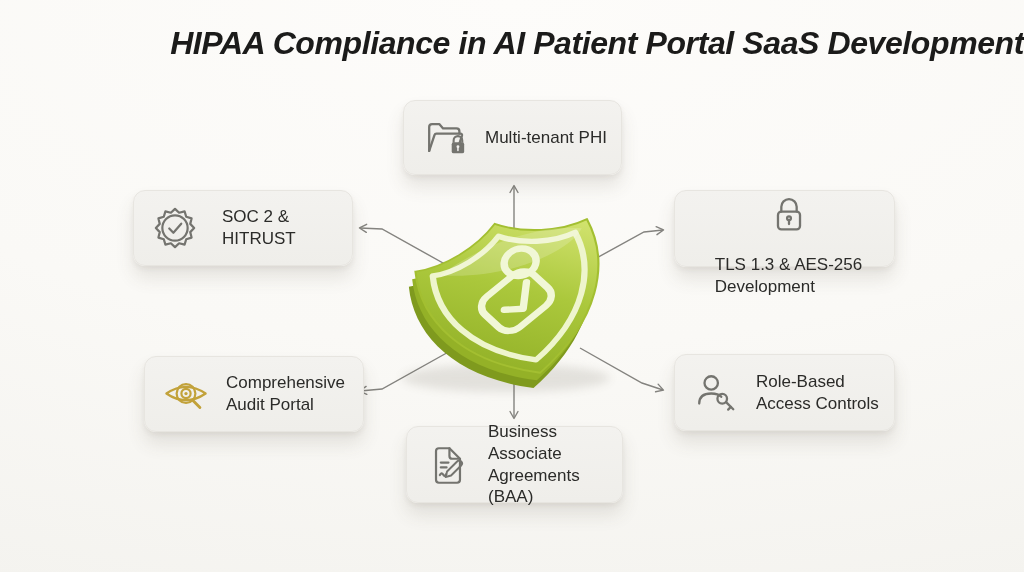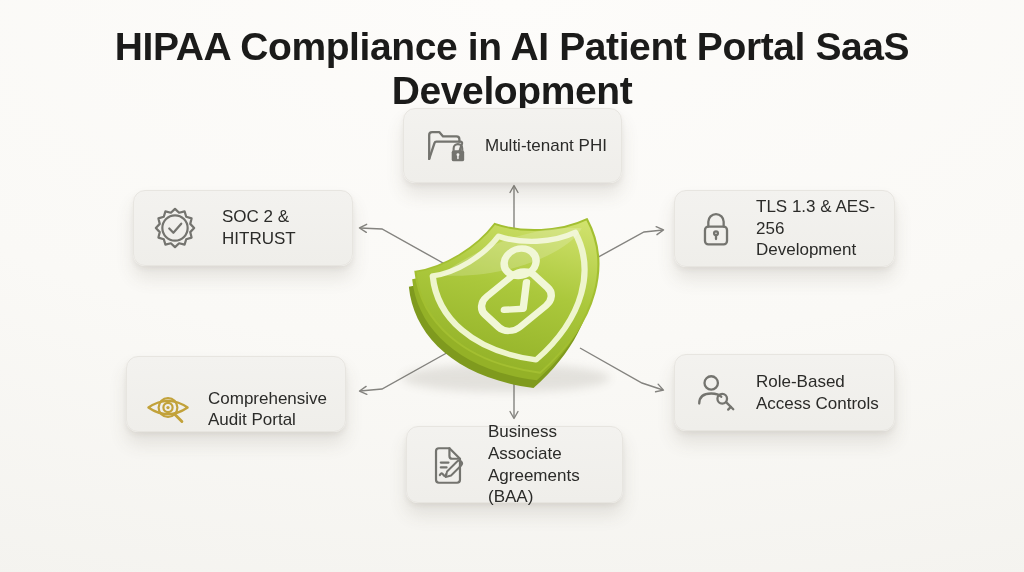--- a/index.html
+++ b/index.html
@@ -9,25 +9,26 @@
     background: #fbfaf7;
   }
   .stage {
     position: relative;
     width: 1024px; height: 572px;
     background: radial-gradient(130% 110% at 50% 0%, #fdfcfa 0%, #faf9f6 55%, #f4f3ef 100%);
   }
   .title {
     position: absolute;
     left: 0; right: 0; top: 25px;
-    text-align: center;
-    font-size: 39px;
+    text-align: right;
+    font-size: 32px;
     font-weight: 700;
     letter-spacing: -0.4px;
     color: #1b1b1a;
+    font-style: italic;
   }
   .layer {
     position: absolute;
     left: 0; top: 0;
   }
   .node {
     position: absolute;
     display: flex;
     align-items: center;
     gap: 17px;
@@ -87,21 +88,21 @@
         <path d="M-62,-48 C-10,-70 45,-68 76,-52 C58,-30 -6,-22 -62,-48 Z" fill="#ffffff" opacity="0.18"></path>
         <g transform="translate(2,-2) rotate(-26)" fill="none" stroke="#f1f7d6" stroke-width="7" stroke-linecap="round" stroke-linejoin="round">
           <circle cx="24" cy="-26" r="15"></circle>
           <rect x="-36" y="-20" width="60" height="48" rx="14"></rect>
           <path d="M-20,3 L-7,15 L14,-5"></path>
         </g>
       </g>
     </g>
   </svg>
 
-  <div class="node" style="left:403px; top:108px; width:219px; height:75px;">
+  <div class="node" style="left:403px; top:100px; width:219px; height:75px;">
     <span class="icon">
       <svg viewBox="0 0 48 48" width="46" height="46">
         <g fill="none" stroke="#74746f" stroke-width="2.4" stroke-linecap="round" stroke-linejoin="round">
           <path d="M7.5 37.5 V12.5 q0-3 3-3 h7.5 l4 4.5 h14 q3 0 3 3 v2.5"></path>
           <path d="M7.5 37.5 l5.5-16.5 q0.5-1.5 2-1.5 h25 q2.2 0 1.7 2 l-2.6 8"></path>
         </g>
         <path d="M33 29 v-2.5 a4.5 4.5 0 0 1 9 0 V29" fill="none" stroke="#74746f" stroke-width="2.2"></path>
         <rect x="31" y="28.5" width="13" height="11.5" rx="2" fill="#74746f"></rect>
         <circle cx="37.5" cy="33" r="1.5" fill="#f1f0ed"></circle>
         <path d="M37.5 34 v3" stroke="#f1f0ed" stroke-width="1.6" stroke-linecap="round"></path>
@@ -120,38 +121,38 @@
           <circle cx="24" cy="24" r="13.2"></circle>
           <path d="M18 24.5 L22.3 29 L30.5 19.5"></path>
         </g>
       </svg>
     </span>
     <div class="label">
       <span>SOC 2 &amp; HITRUST</span>
     </div>
   </div>
 
-  <div class="node" style="left:674px; top:190px; width:221px; height:77px;">
+  <div class="node" style="left:674px; top:190px; width:221px; height:77px;flex-direction:column;">
     <span class="icon">
       <svg viewBox="0 0 48 48" width="46" height="46">
         <g fill="none" stroke="#74746f" stroke-width="2.4" stroke-linecap="round" stroke-linejoin="round">
           <path d="M16 21.5 v-5 a8 8 0 0 1 16 0 v5"></path>
           <rect x="12.5" y="21.5" width="23" height="18.5" rx="3.5"></rect>
           <circle cx="24" cy="28.5" r="2"></circle>
           <path d="M24 30.5 v4"></path>
         </g>
       </svg>
     </span>
     <div class="label">
       <span>TLS 1.3 &amp; AES-256</span>
       <span>Development</span>
     </div>
   </div>
 
-  <div class="node" style="left:126px; top:356px; width:220px; height:76px;align-items:flex-end;">
+  <div class="node" style="left:144px; top:356px; width:220px; height:76px;">
     <span class="icon">
       <svg viewBox="0 0 48 48" width="46" height="46">
         <g fill="none" stroke="#c2a23a" stroke-width="2.3" stroke-linecap="round" stroke-linejoin="round">
           <path d="M3.5 23.5 Q24 9.5 44.5 23.5 Q24 37.5 3.5 23.5 Z"></path>
           <circle cx="24" cy="23.5" r="9.8"></circle>
           <circle cx="24" cy="23.5" r="4.8"></circle>
           <path d="M31.5 31 L38.5 38" stroke-width="3"></path>
         </g>
         <circle cx="24" cy="23.5" r="1.7" fill="#c2a23a"></circle>
       </svg>

